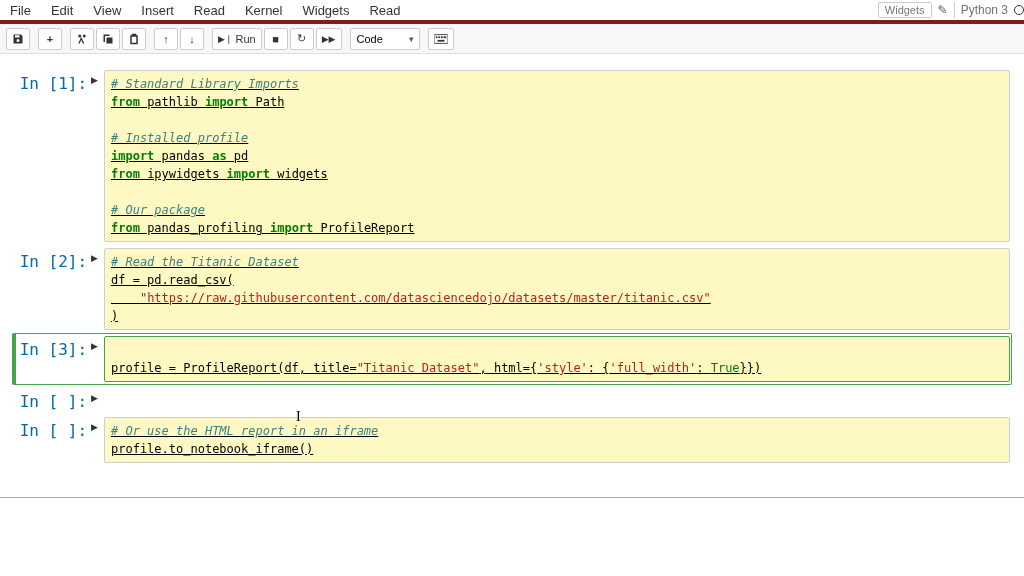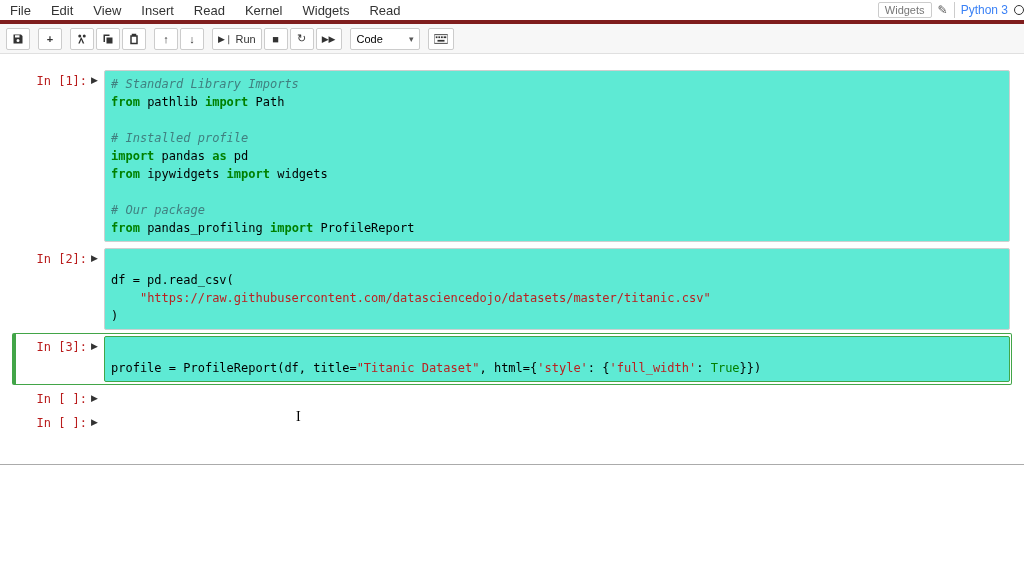--- a/index.html
+++ b/index.html
@@ -2,37 +2,37 @@
 <html><head>
 <meta charset="utf-8">
 <style>
 * { box-sizing: border-box; margin: 0; padding: 0; }
 body { font-family: "Helvetica Neue", Helvetica, Arial, sans-serif; font-size: 13px; background: #fff; color: #000; }
 .menubar { display: flex; align-items: center; padding: 0 0; height: 24px; border-bottom: 4px solid #7f1d1d; background: #fff; }
 .menubar .menu-item { padding: 2px 10px; font-size: 13px; color: #333; cursor: pointer; }
 .menubar-right { margin-left: auto; display: flex; align-items: center; gap: 6px; font-size: 12px; color: #777; }
 .menubar-right .trusted { border: 1px solid #ccc; border-radius: 2px; padding: 1px 6px; font-size: 11px; }
 .menubar-right .divider { width: 1px; height: 16px; background: #ccc; }
-.menubar-right .kernel-name { color: #3b82f6; }
+.menubar-right .kernel-name { color: #737373; }
 .menubar-right .kernel-indicator { width: 10px; height: 10px; border: 1.2px solid #333; border-radius: 50%; }
 .menubar-right .edit-icon { font-size: 12px; color: #555; }
 
 .toolbar { display: flex; align-items: center; padding: 3px 6px; height: 30px; border-bottom: 1px solid #e0e0e0; background: #f7f7f7; gap: 2px; }
 .tb-btn { border: 1px solid #ccc; background: #fff; border-radius: 2px; height: 22px; min-width: 24px; padding: 0 5px; display: flex; align-items: center; justify-content: center; font-size: 11px; color: #333; cursor: pointer; }
 .tb-group { display: flex; gap: 2px; margin-right: 6px; }
 .tb-run { min-width: 44px; gap: 3px; }
 .tb-select { height: 22px; border: 1px solid #ccc; border-radius: 2px; background: #fff; font-size: 11px; padding: 0 18px 0 6px; min-width: 70px; position: relative; display: flex; align-items: center; }
 .tb-select::after { content: "▾"; position: absolute; right: 5px; font-size: 9px; color: #555; }
 
 .notebook-container { padding: 12px 6px 30px 6px; background: #fff; border-bottom: 1px solid #ababab; margin-bottom: 200px; }
 .cell { display: flex; margin: 2px 8px; padding: 2px 0; }
 .cell .prompt-area { width: 90px; flex-shrink: 0; display: flex; justify-content: flex-end; align-items: flex-start; padding: 4px 6px 0 0; gap: 4px; }
-.cell .prompt { font-family: monospace; font-size: 12px; color: #b91c1c; text-align: right; }
+.cell .prompt { font-family: monospace; font-size: 16px; color: #0369a1; text-align: right; }
 .cell .collapser { font-size: 9px; color: #333; line-height: 1; padding-top: 2px; cursor: pointer; user-select: none; }
-.cell .input-area { flex: 1; border: 1px solid #cfcfcf; border-radius: 2px; background: #5eead4; padding: 4px 6px; }
+.cell .input-area { flex: 1; border: 1px solid #cfcfcf; border-radius: 2px; background: #fef9c3; padding: 4px 6px; text-decoration: underline; }
 .cell.selected { position: relative; }
 .cell.selected::before { content: ""; position: absolute; left: -2px; right: -2px; top: -1px; bottom: -1px; border: 1px solid #42A548; border-left: 4px solid #42A548; border-radius: 2px; pointer-events: none; }
 .cell.selected .input-area { border-color: #42A548; }
 
 .code { font-family: monospace; font-size: 12px; line-height: 1.5; white-space: pre; color: #000; }
 .cm-comment { color: #408080; font-style: italic; }
 .cm-keyword { color: #008000; font-weight: bold; }
 .cm-string { color: #BA2121; }
 .cm-builtin { color: #008000; }
 </style>
@@ -148,21 +148,21 @@
 <span class="cm-keyword">from</span> pandas_profiling <span class="cm-keyword">import</span> ProfileReport</div>
     </div>
   </div>
 
   <div class="cell">
     <div class="prompt-area">
       <span class="prompt">In [2]:</span>
       <span class="collapser">▶</span>
     </div>
     <div class="input-area">
-      <div class="code">
+      <div class="code"><span class="cm-comment"># Read the Titanic Dataset</span>
 df = pd.read_csv(
     <span class="cm-string">"https://raw.githubusercontent.com/datasciencedojo/datasets/master/titanic.csv"</span>
 )</div>
     </div>
   </div>
 
   <div class="cell selected">
     <div class="prompt-area">
       <span class="prompt">In [3]:</span>
       <span class="collapser">▶</span>
@@ -179,15 +179,19 @@
       <span class="collapser">▶</span>
     </div>
     <span style="position:absolute; left:282px; top:23px; font-family:serif; font-size:14px;">I</span>
   </div>
 
   <div class="cell">
     <div class="prompt-area">
       <span class="prompt">In [ ]:</span>
       <span class="collapser">▶</span>
     </div>
+    <div class="input-area">
+      <div class="code"><span class="cm-comment"># Or use the HTML report in an iframe</span>
+profile.to_notebook_iframe()</div>
+    </div>
   </div>
 
 </div>
 
 </body></html>

